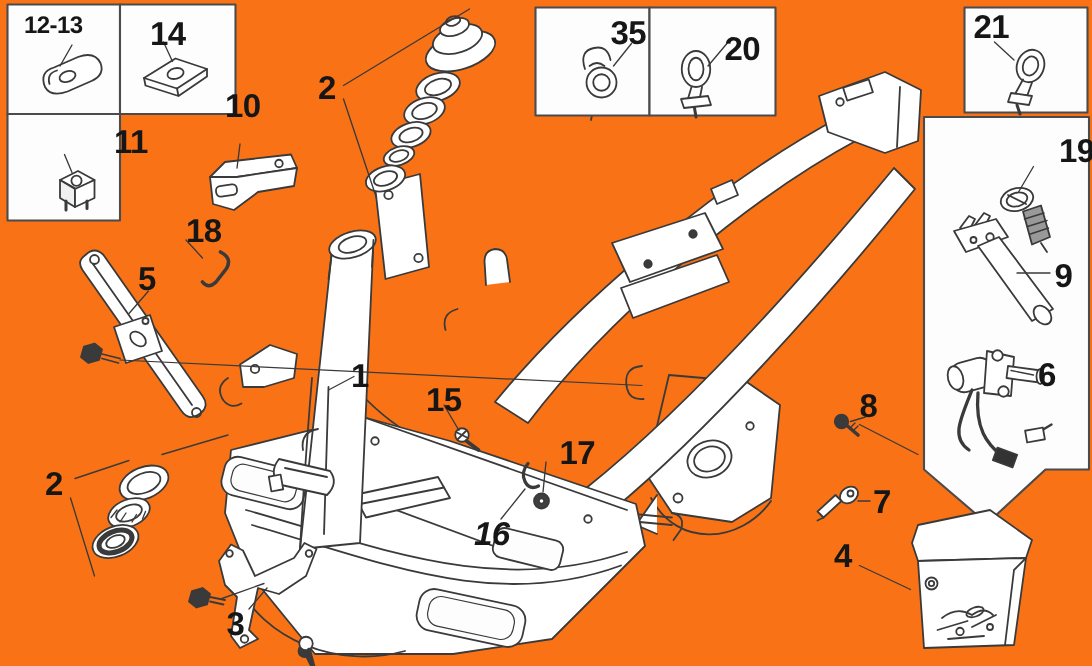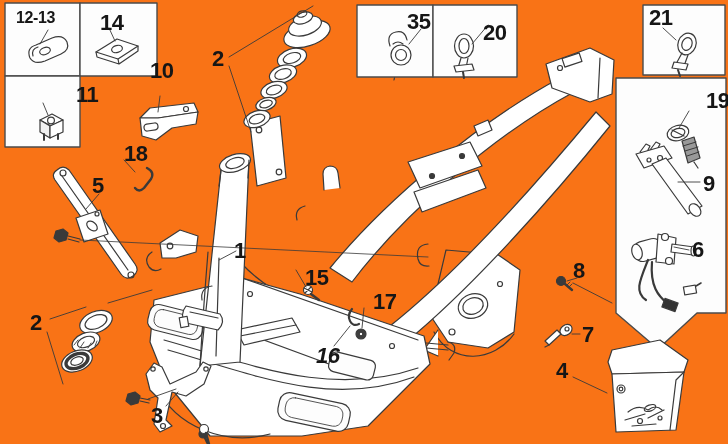--- a/index.html
+++ b/index.html
@@ -329,19 +329,19 @@
 <div class="callout" style="left:407px;top:11px;">35</div>
 <div class="callout" style="left:483px;top:22px;">20</div>
 <div class="callout" style="left:649px;top:7px;">21</div>
 <div class="callout" style="left:706px;top:90px;">19</div>
 <div class="callout" style="left:703px;top:173px;">9</div>
 <div class="callout" style="left:692px;top:239px;">6</div>
 <div class="callout" style="left:573px;top:260px;">8</div>
 <div class="callout" style="left:582px;top:324px;">7</div>
 <div class="callout" style="left:556px;top:360px;">4</div>
 <div class="callout" style="left:234px;top:240px;">1</div>
-<div class="callout" style="left:284px;top:267px;margin-left:21px;">15</div>
+<div class="callout" style="left:284px;top:256px;">15</div>
 <div class="callout" style="left:373px;top:291px;">17</div>
 <div class="callout" style="left:316px;top:345px;font-style:italic;">16</div>
 <div class="callout" style="left:30px;top:312px;">2</div>
 <div class="callout" style="left:151px;top:405px;">3</div>
 
 </div>
 
 </body></html>

